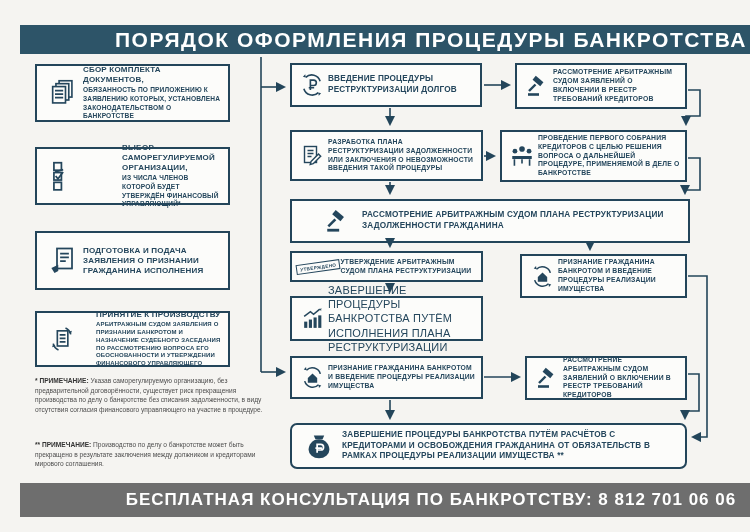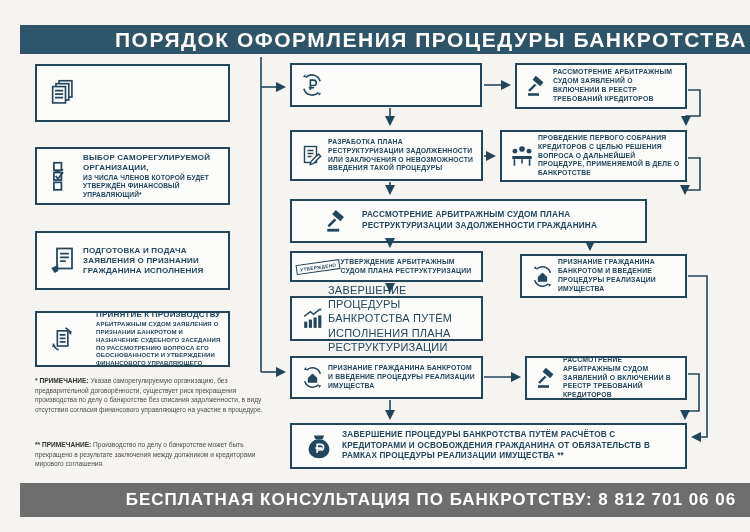--- a/index.html
+++ b/index.html
@@ -48,23 +48,27 @@
 
   <div class="lbox" style="top:64px;height:58px;">
     <span class="ic">
       <svg class="icsvg" width="30" height="28" viewBox="0 0 24 24" fill="none" stroke="currentColor" stroke-width="1.4">
         <rect x="9.5" y="1.5" width="11" height="14" fill="#fcfcfa"></rect>
           <rect x="6.8" y="4" width="11" height="14" fill="#fcfcfa"></rect>
         <rect x="4" y="6.5" width="11" height="14" fill="#fcfcfa"></rect>
           <path d="M6 10h7M6 13h7M6 16h7"></path>
       </svg>
     </span>
-  </div>
-
-  <div class="lbox" style="top:147px;height:58px;">
+    <div class="ltext">
+      <div class="ltitle">СБОР КОМПЛЕКТА ДОКУМЕНТОВ,</div>
+      <div class="lbody">ОБЯЗАННОСТЬ ПО ПРИЛОЖЕНИЮ К ЗАЯВЛЕНИЮ КОТОРЫХ, УСТАНОВЛЕНА ЗАКОНОДАТЕЛЬСТВОМ О БАНКРОТСТВЕ</div>
+    </div>
+  </div>
+
+  <div class="lbox" style="top:147px;height:58px;gap:39px;">
     <span class="ic">
       <svg class="icsvg" width="26" height="30" viewBox="0 0 22 26" fill="none" stroke="currentColor" stroke-width="1.5">
         <rect x="4" y="1.5" width="6.5" height="6.5"></rect>
           <path d="M5 9.5l7-2"></path>
         <rect x="4" y="10" width="6.5" height="6.5"></rect>
           <path d="M5.5 13l2 2.5 4.5-6"></path>
         <rect x="4" y="18.5" width="6.5" height="6.5"></rect>
       </svg>
     </span>
     <div class="ltext">
@@ -117,20 +121,21 @@
   <div class="fbox" style="left:290px;top:63px;width:192px;height:44px;">
     <span class="ic">
       <svg class="icsvg" width="26" height="26" viewBox="0 0 24 24" fill="none" stroke="currentColor" stroke-width="1.5">
         <path d="M19.5 8.5A8 8 0 006.2 5"></path>
           <path d="M6.2 5l-.4-3-2.2 2.4z" fill="currentColor" stroke="none"></path>
         <path d="M4.5 15.5A8 8 0 0017.8 19"></path>
           <path d="M17.8 19l.4 3 2.2-2.4z" fill="currentColor" stroke="none"></path>
         <path d="M10.5 16.5V7.5h3a2.5 2.5 0 010 5h-3M9 14.5h5"></path>
       </svg>
     </span>
+    <div class="ftext t-big">ВВЕДЕНИЕ ПРОЦЕДУРЫ РЕСТРУКТУРИЗАЦИИ ДОЛГОВ</div>
   </div>
 
   <div class="fbox" style="left:515px;top:63px;width:172px;height:46px;">
     <span class="ic">
       <svg class="icsvg" width="24" height="24" viewBox="0 0 24 24" fill="none" stroke="currentColor" stroke-width="1.4">
         <g transform="rotate(40 13 7)">
             <rect x="8" y="4.5" width="10" height="5" fill="currentColor" stroke="none"></rect>
           </g>
         <path d="M10.5 10.5L4 17" stroke-width="2.4"></path>
           <path d="M3 20.5h11" stroke-width="2.6"></path>
@@ -156,21 +161,21 @@
         <circle cx="5.5" cy="7.5" r="2.2" fill="currentColor" stroke="none"></circle>
         <circle cx="18.5" cy="7.5" r="2.2" fill="currentColor" stroke="none"></circle>
         <circle cx="12" cy="5.5" r="2.6" fill="currentColor" stroke="none"></circle>
         <rect x="3" y="12" width="18" height="2.8" fill="currentColor" stroke="none"></rect>
         <path d="M5 15v6M19 15v6M12 15v4"></path>
       </svg>
     </span>
     <div class="ftext t-sm">ПРОВЕДЕНИЕ ПЕРВОГО СОБРАНИЯ КРЕДИТОРОВ С ЦЕЛЬЮ РЕШЕНИЯ ВОПРОСА О ДАЛЬНЕЙШЕЙ ПРОЦЕДУРЕ, ПРИМЕНЯЕМОЙ В ДЕЛЕ О БАНКРОТСТВЕ</div>
   </div>
 
-  <div class="fbox" style="left:290px;top:199px;width:357px;height:44px;padding-left:20px;">
+  <div class="fbox" style="left:290px;top:199px;width:400px;height:44px;padding-left:20px;">
     <span class="ic" style="flex-basis:50px;">
       <svg class="icsvg" width="26" height="26" viewBox="0 0 24 24" fill="none" stroke="currentColor" stroke-width="1.4">
         <g transform="rotate(40 13 7)">
             <rect x="8" y="4.5" width="10" height="5" fill="currentColor" stroke="none"></rect>
           </g>
         <path d="M10.5 10.5L4 17" stroke-width="2.4"></path>
           <path d="M3 20.5h11" stroke-width="2.6"></path>
       </svg>
     </span>
     <div class="ftext t-big">РАССМОТРЕНИЕ АРБИТРАЖНЫМ СУДОМ ПЛАНА РЕСТРУКТУРИЗАЦИИ ЗАДОЛЖЕННОСТИ ГРАЖДАНИНА</div>
@@ -229,21 +234,21 @@
         <g transform="rotate(40 13 7)">
             <rect x="8" y="4.5" width="10" height="5" fill="currentColor" stroke="none"></rect>
           </g>
         <path d="M10.5 10.5L4 17" stroke-width="2.4"></path>
           <path d="M3 20.5h11" stroke-width="2.6"></path>
       </svg>
     </span>
     <div class="ftext t-sm">РАССМОТРЕНИЕ АРБИТРАЖНЫМ СУДОМ ЗАЯВЛЕНИЙ О ВКЛЮЧЕНИИ В РЕЕСТР ТРЕБОВАНИЙ КРЕДИТОРОВ</div>
   </div>
 
-  <div class="fbox" style="left:290px;top:423px;width:397px;height:46px;">
+  <div class="fbox" style="left:290px;top:423px;width:397px;height:46px;border-radius:7px;">
     <span class="ic" style="flex-basis:46px;">
       <svg class="icsvg" width="32" height="32" viewBox="0 0 24 24" fill="none" stroke="currentColor" stroke-width="1.4">
         <path d="M12 7C6.5 7 4.2 11.8 4.2 14.8a7.8 6.4 0 0015.6 0C19.8 11.8 17.5 7 12 7z" fill="currentColor" stroke="none"></path>
         <path d="M9.3 7h5.4l1.2-2.8H8.1z" fill="currentColor" stroke="none"></path>
         <path d="M10.6 17V10.8h2.7a2.1 2.1 0 010 4.2h-2.7M9.3 13.6h4.9" stroke="#fff" stroke-width="1.3"></path>
       </svg>
     </span>
     <div class="ftext t-big">ЗАВЕРШЕНИЕ ПРОЦЕДУРЫ БАНКРОТСТВА ПУТЁМ РАСЧЁТОВ С КРЕДИТОРАМИ И ОСВОБОЖДЕНИЯ ГРАЖДАНИНА ОТ ОБЯЗАТЕЛЬСТВ В РАМКАХ ПРОЦЕДУРЫ РЕАЛИЗАЦИИ ИМУЩЕСТВА **</div>
   </div>
 

